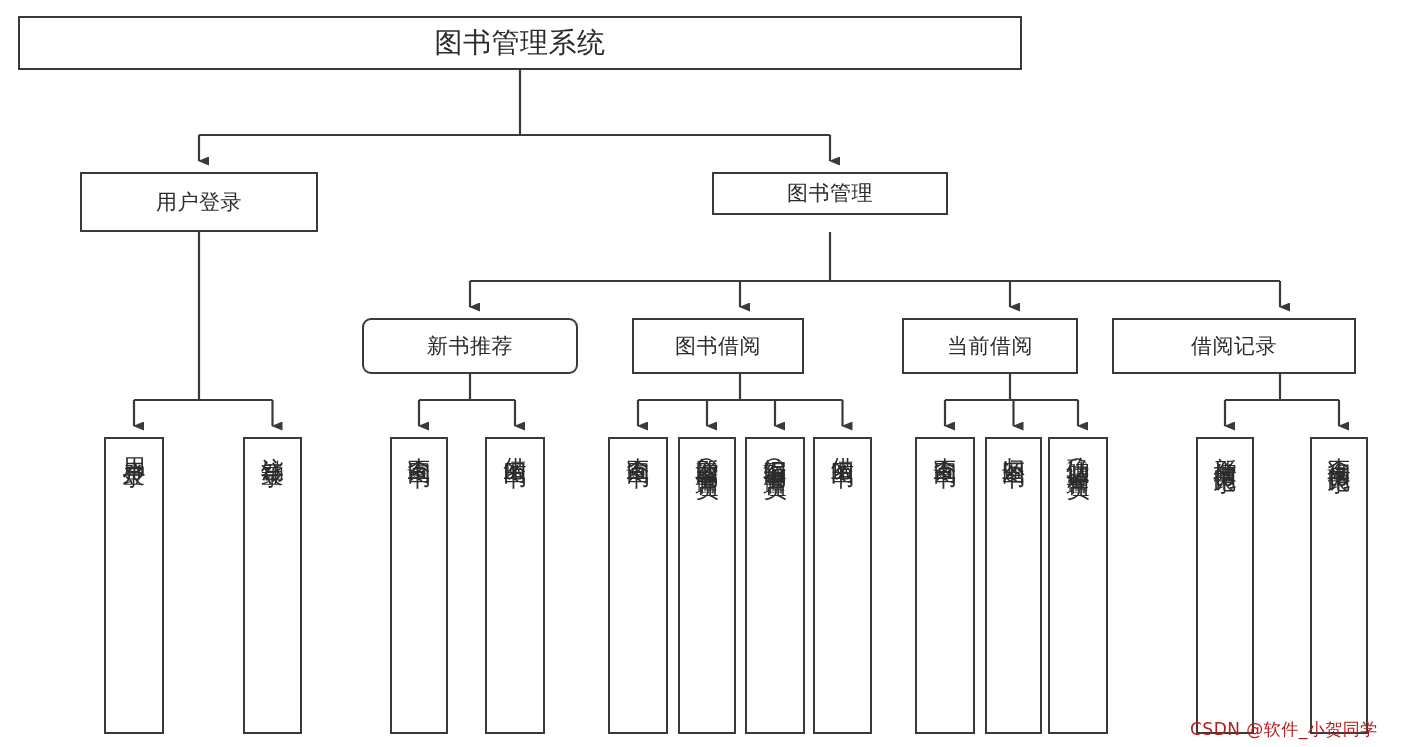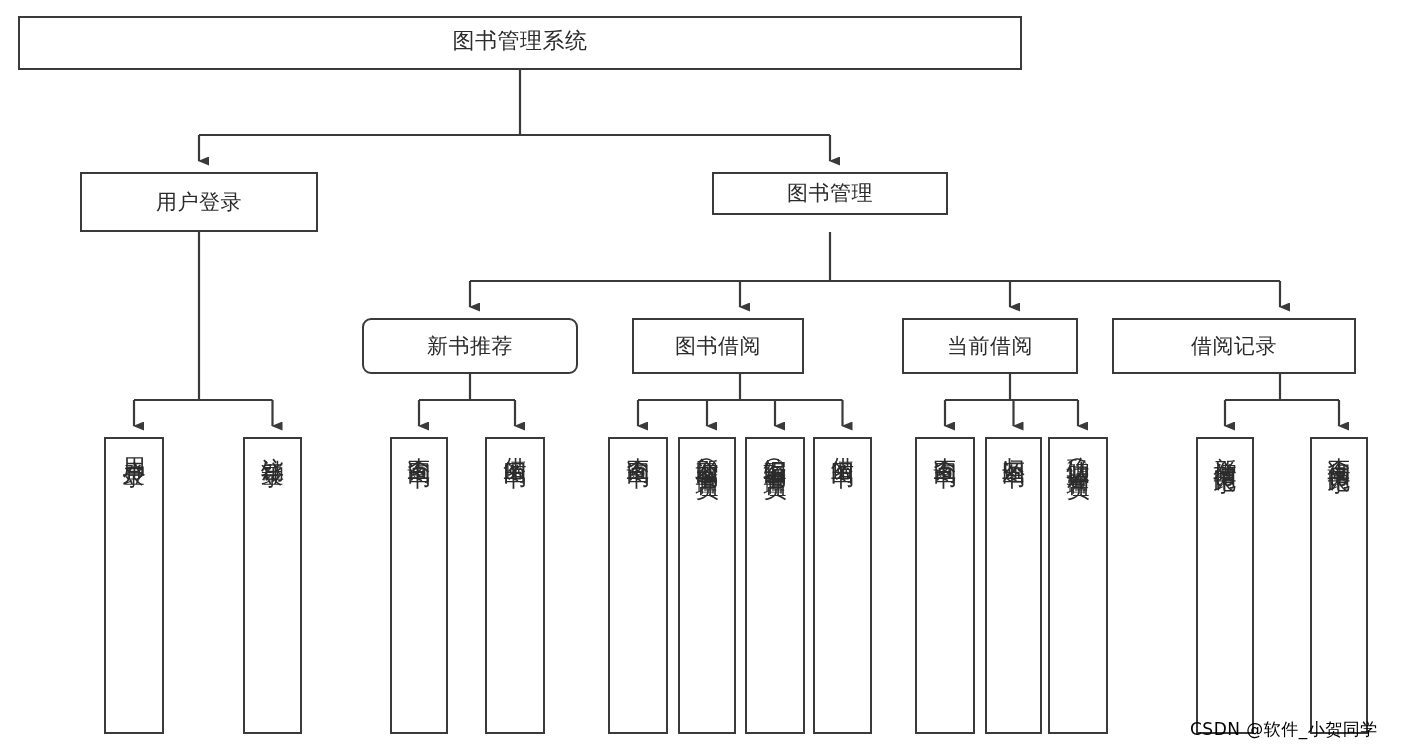--- a/index.html
+++ b/index.html
@@ -43,43 +43,42 @@
     text-align: center;
     line-height: 1.18;
     letter-spacing: 0.5px;
     white-space: nowrap;
   }
   
   .node.h .node-label {
     font-size: 21px;
   }
   .node.root .node-label {
-    font-size: 22px;
-    font-family: Liberation Mono, monospace;
+    font-size: 28px;
   }
   
   .node.v {
     align-items: flex-start;
     justify-content: center;
     padding-top: 0;
   }
   .node.v .node-label {
     writing-mode: vertical-rl;
     text-orientation: upright;
     font-size: 23px;
     line-height: 1.0;
     letter-spacing: 3px;
     white-space: nowrap;
     height: auto;
     max-height: 100%;
   }
   .watermark {
     position: absolute;
     font-size: 17px;
-    color: #000000;
+    color: #b91c1c;
     white-space: nowrap;
     letter-spacing: 0.5px;
     font-family: "DejaVu Sans", "Liberation Sans", sans-serif;
   }
 </style>
 </head>
 <body>
 
 <div id="canvas">
 

